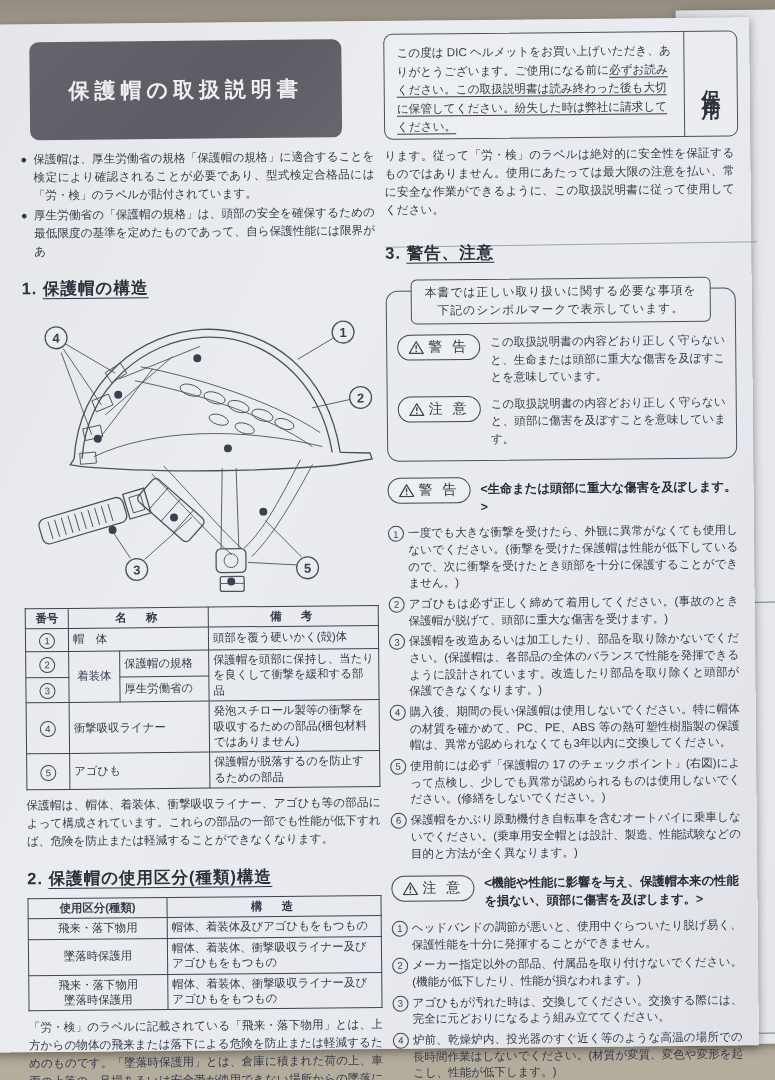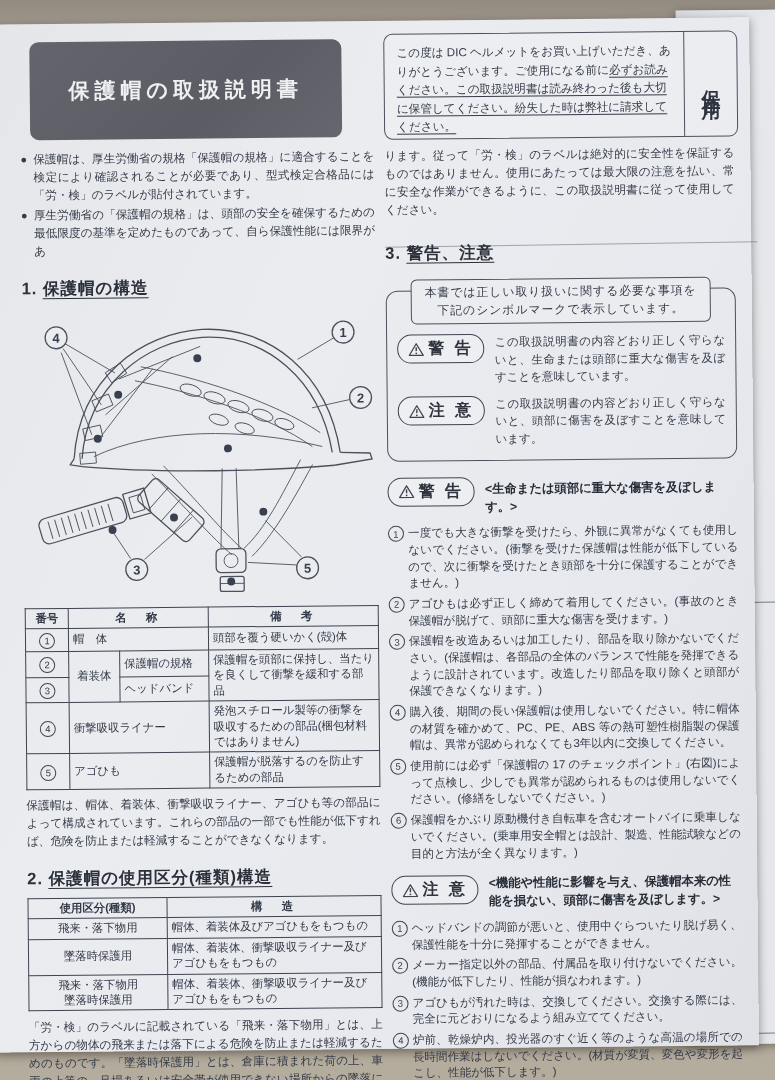--- a/index.html
+++ b/index.html
@@ -62,21 +62,21 @@
   }
   .sym-note{
     border:1.2px solid #4b515c;border-radius:6px;background:#eaecf0;
     margin:-22px 14px 10px 14px;padding:4px 8px;text-align:center;font-size:11.8px;line-height:1.5;letter-spacing:1px;
   }
   .sym-row{display:flex;align-items:flex-start;margin-top:10px;}
   .badge{
     flex:0 0 auto;display:inline-flex;align-items:center;gap:4px;
     border:1.5px solid #3e4450;border-radius:14px;padding:3px 10px;margin-right:10px;background:rgba(255,255,255,.2);
   }
-  .badge .blabel{font-size:16px;font-weight:bold;letter-spacing:3px;color:#2f343f;}
+  .badge .blabel{font-size:14px;font-weight:normal;letter-spacing:3px;color:#2f343f;}
   .warn-tri{width:16px;height:14px;}
   .sym-desc{font-size:11.5px;line-height:1.5;text-align:justify;}
   .warn-head-row{display:flex;align-items:flex-start;margin-top:16px;}
   .warn-head-txt{font-size:12.3px;font-weight:bold;line-height:1.45;padding-top:4px;color:#272c37;}
   .n-list{margin-top:8px;}
   .n-item{display:flex;font-size:11.5px;line-height:1.45;margin-bottom:4px;text-align:justify;}
   .n-item .cnum{margin:1px 4px 0 0;flex:0 0 14px;}
   .n-item .txt{flex:1;}
   
   .diagram{width:354px;height:290px;}
@@ -250,21 +250,21 @@
         <td>頭部を覆う硬いかく(殻)体</td>
       </tr>
       <tr>
         <td class="t-center"><span class="cnum">2</span></td>
         <td rowspan="2" class="t-center" style="width:42px">着装体</td>
         <td style="width:80px">保護帽の規格</td>
         <td rowspan="2">保護帽を頭部に保持し、当たりを良くして衝撃を緩和する部品</td>
       </tr>
       <tr>
         <td class="t-center"><span class="cnum">3</span></td>
-        <td>ヘッドバンド</td>
+        <td>厚生労働省の</td>
       </tr>
       <tr>
         <td class="t-center"><span class="cnum">4</span></td>
         <td colspan="2">衝撃吸収ライナー</td>
         <td>発泡スチロール製等の衝撃を吸収するための部品(梱包材料ではありません)</td>
       </tr>
       <tr>
         <td class="t-center"><span class="cnum">5</span></td>
         <td colspan="2">アゴひも</td>
         <td>保護帽が脱落するのを防止するための部品</td>

